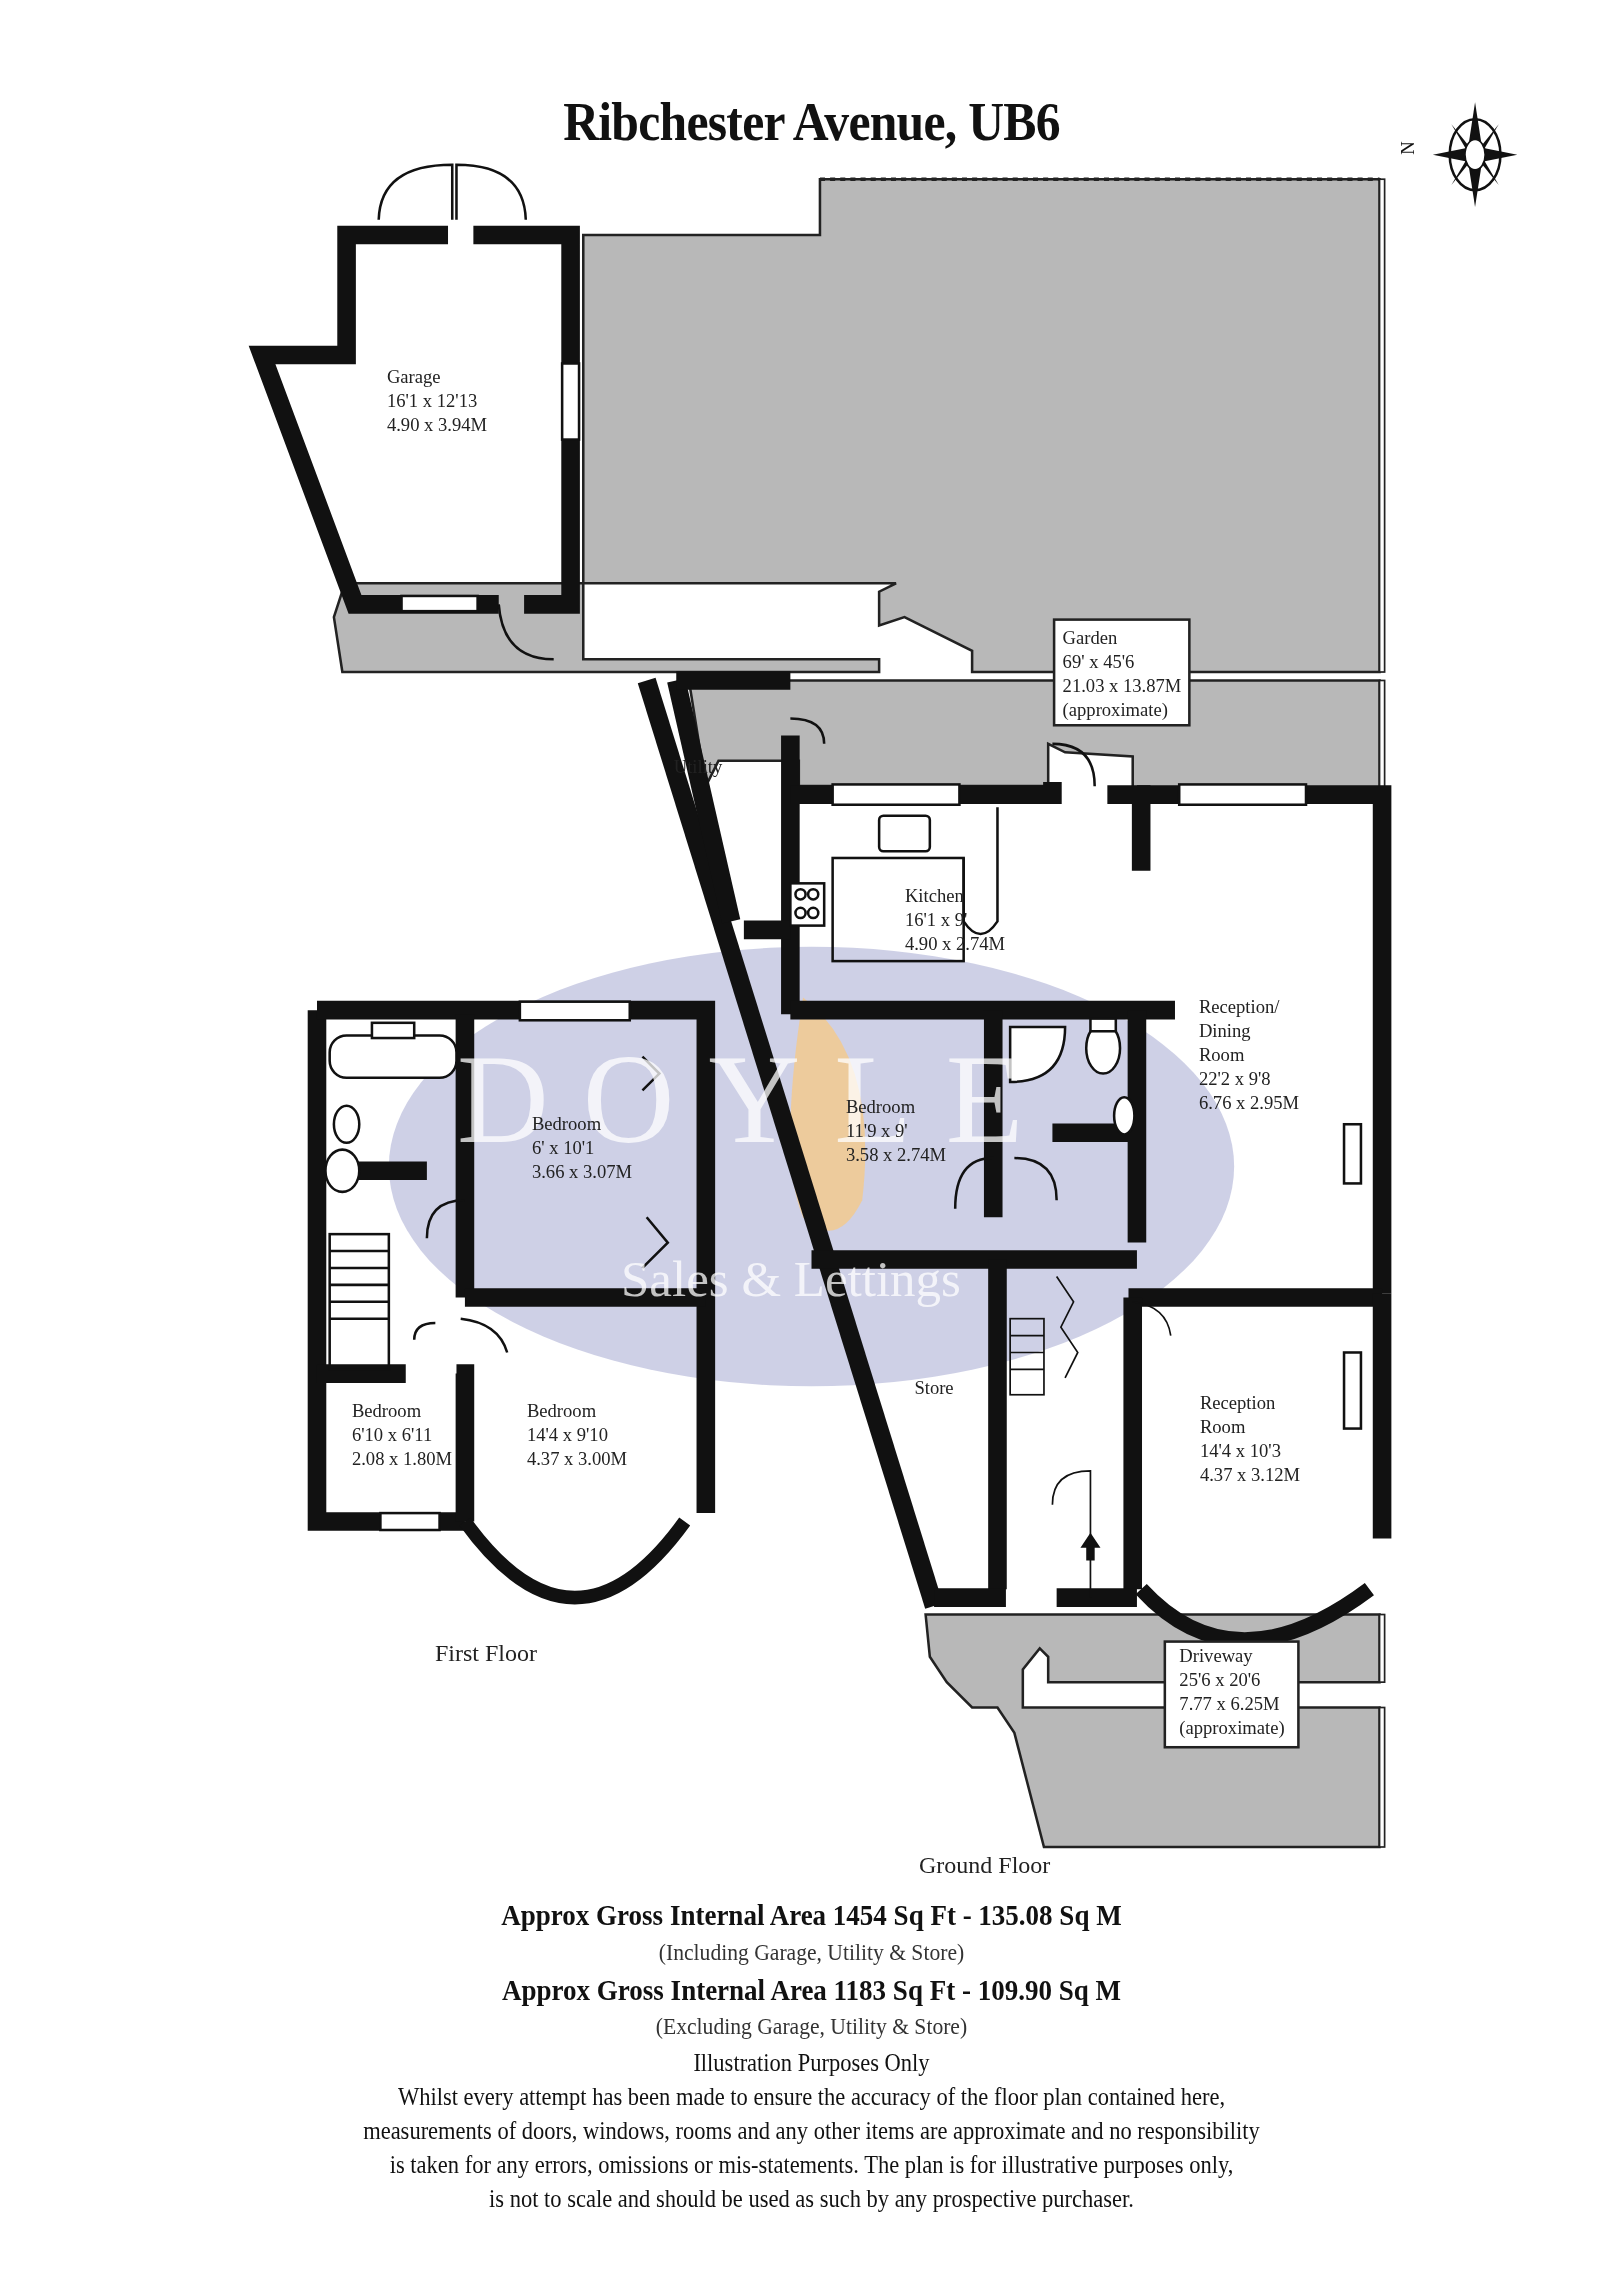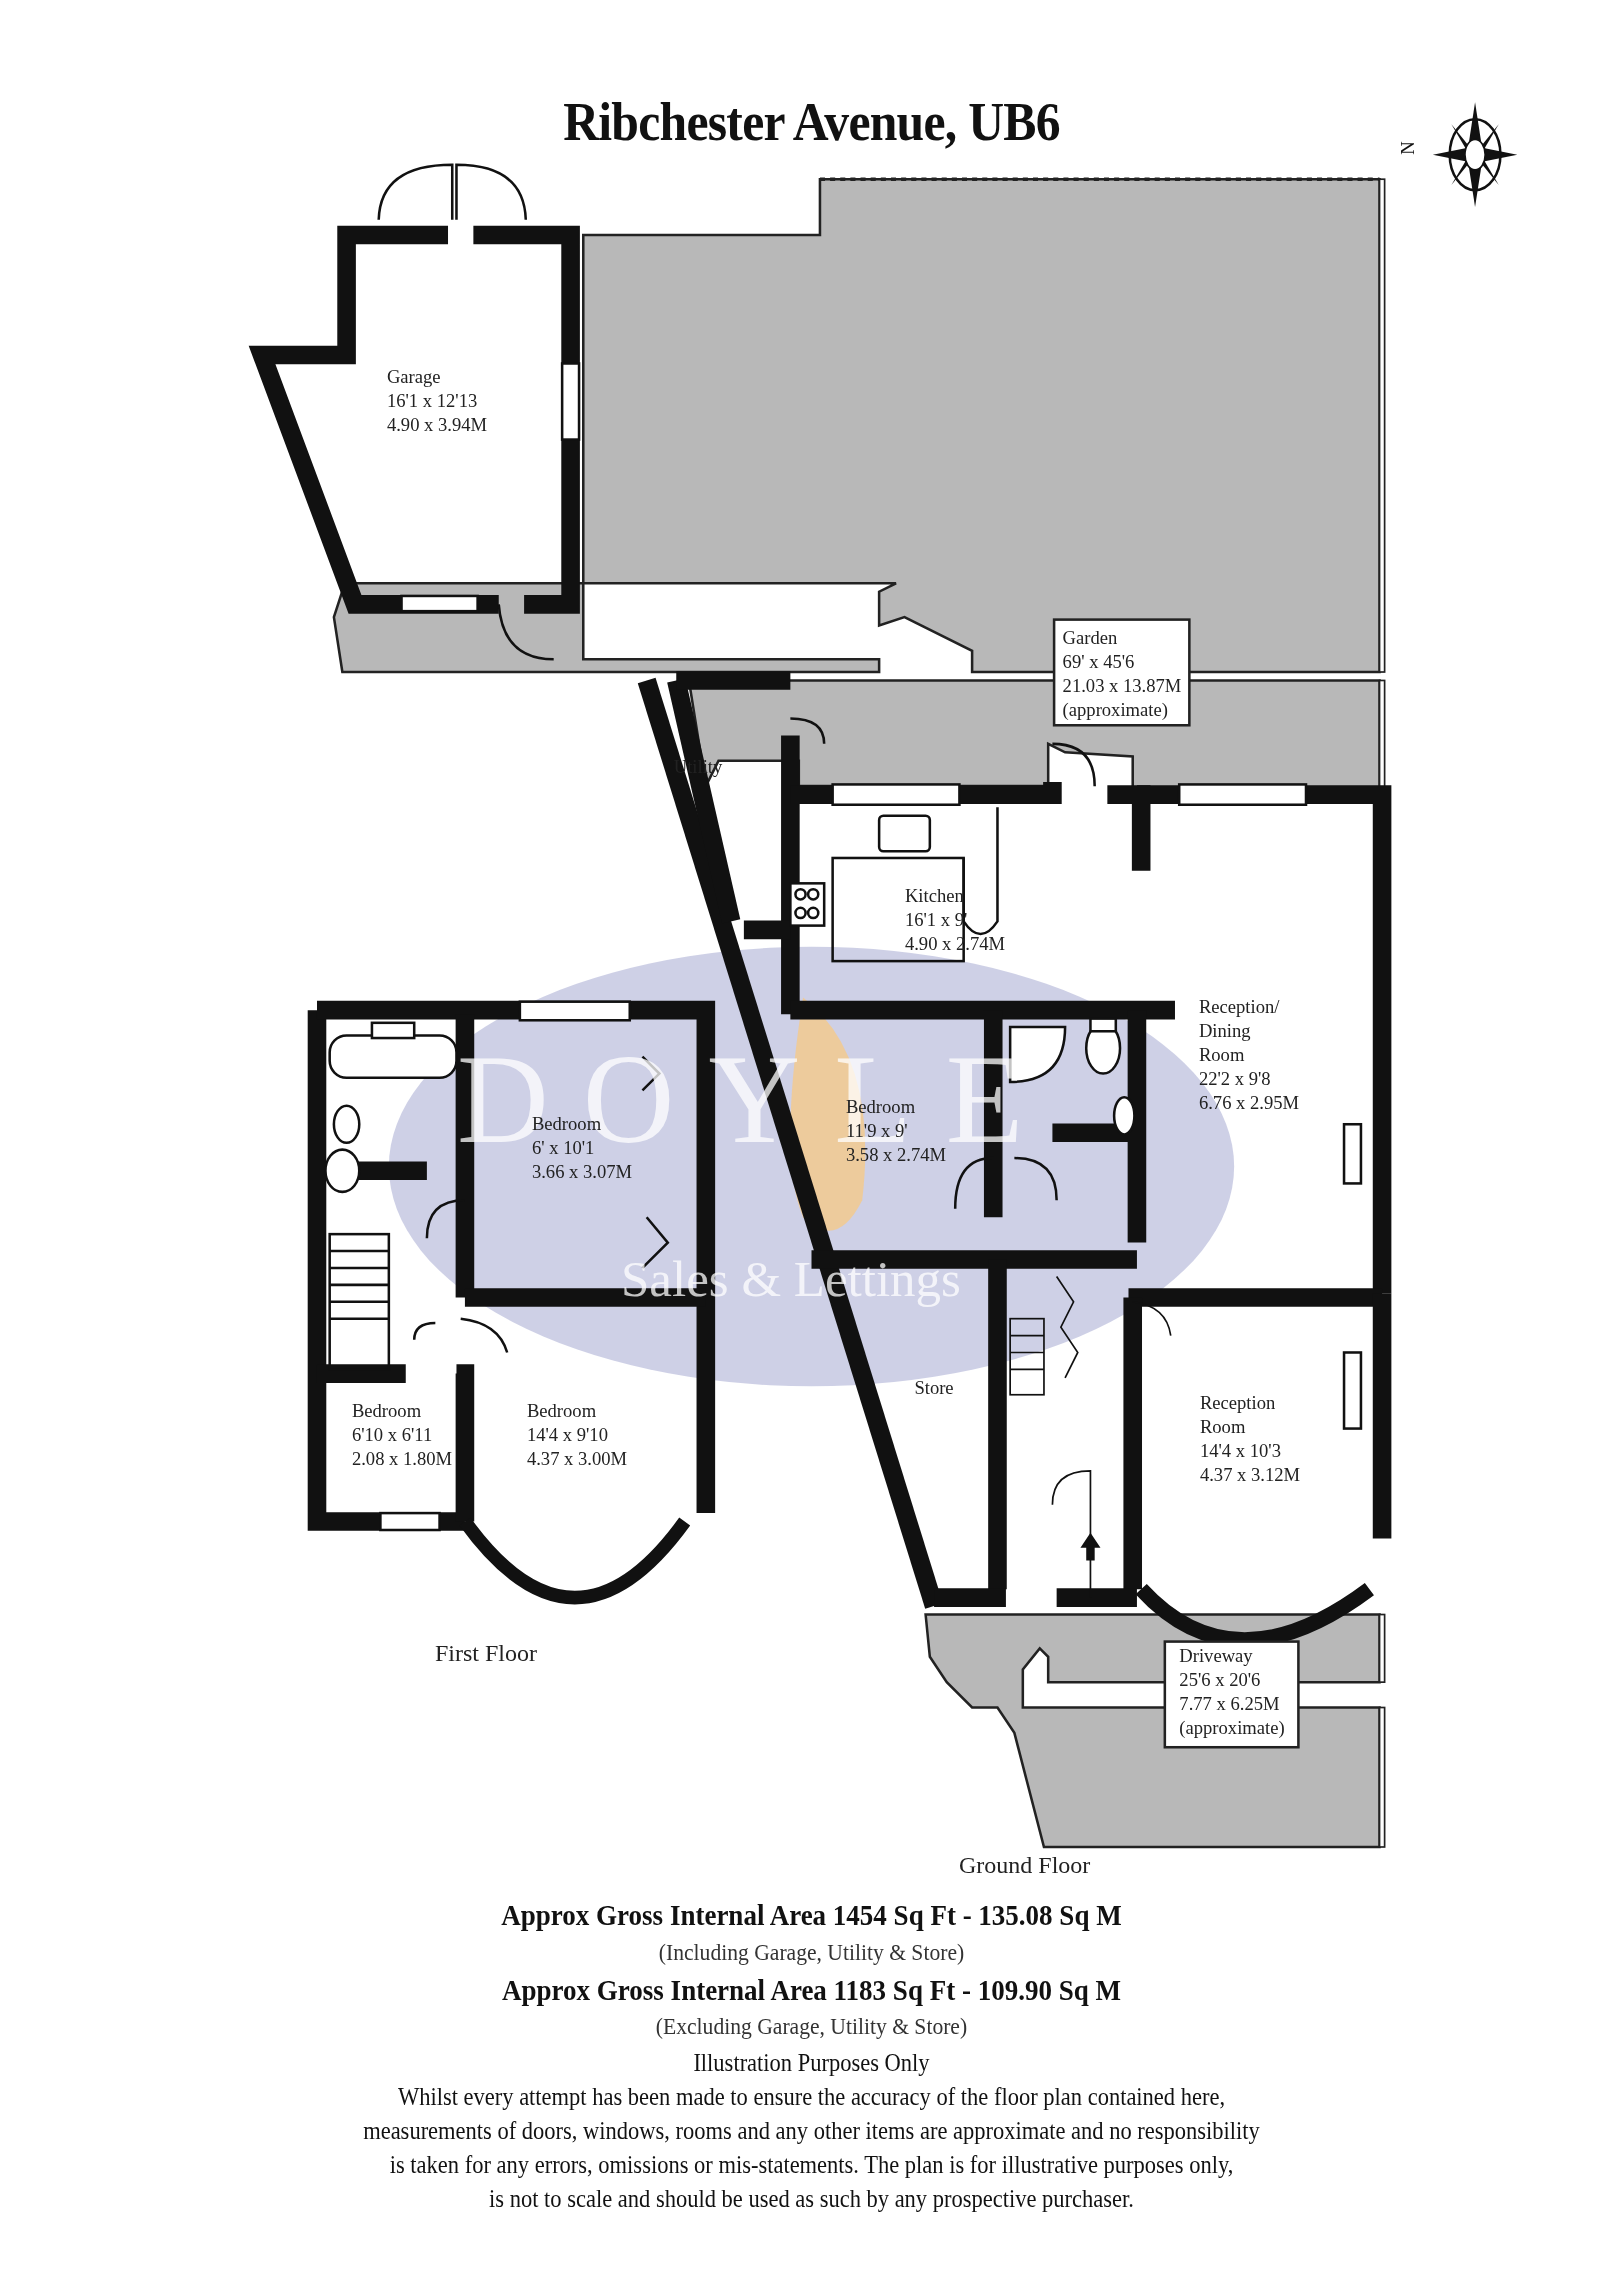--- a/index.html
+++ b/index.html
@@ -243,21 +243,21 @@
   <div>2.08 x 1.80M</div>
 </div>
 
 <div class="room-label" style="left:577px; top:1399px;">
   <div>Bedroom</div>
   <div>14'4 x 9'10</div>
   <div>4.37 x 3.00M</div>
 </div>
 
 <div class="floor-label" style="left:435px; top:1640px;">First Floor</div>
-<div class="floor-label" style="left:919px; top:1852px;margin-left:40px;">Ground Floor</div>
+<div class="floor-label" style="left:919px; top:1852px;">Ground Floor</div>
 
 <div class="area area-main" style="top:1898px;">Approx Gross Internal Area  1454 Sq Ft  - 135.08 Sq M</div>
 <div class="area area-sub" style="top:1939px;">(Including Garage, Utility &amp; Store)</div>
 <div class="area area-main" style="top:1973px;">Approx Gross Internal Area  1183 Sq Ft  - 109.90 Sq M</div>
 <div class="area area-sub" style="top:2013px;">(Excluding Garage, Utility &amp; Store)</div>
 
 <div class="disclaimer">
   <div>Illustration Purposes Only</div>
   <div>Whilst every attempt has been made to ensure the accuracy of the floor plan contained here,</div>
   <div>measurements of doors, windows, rooms and any other items are approximate and no responsibility</div>

